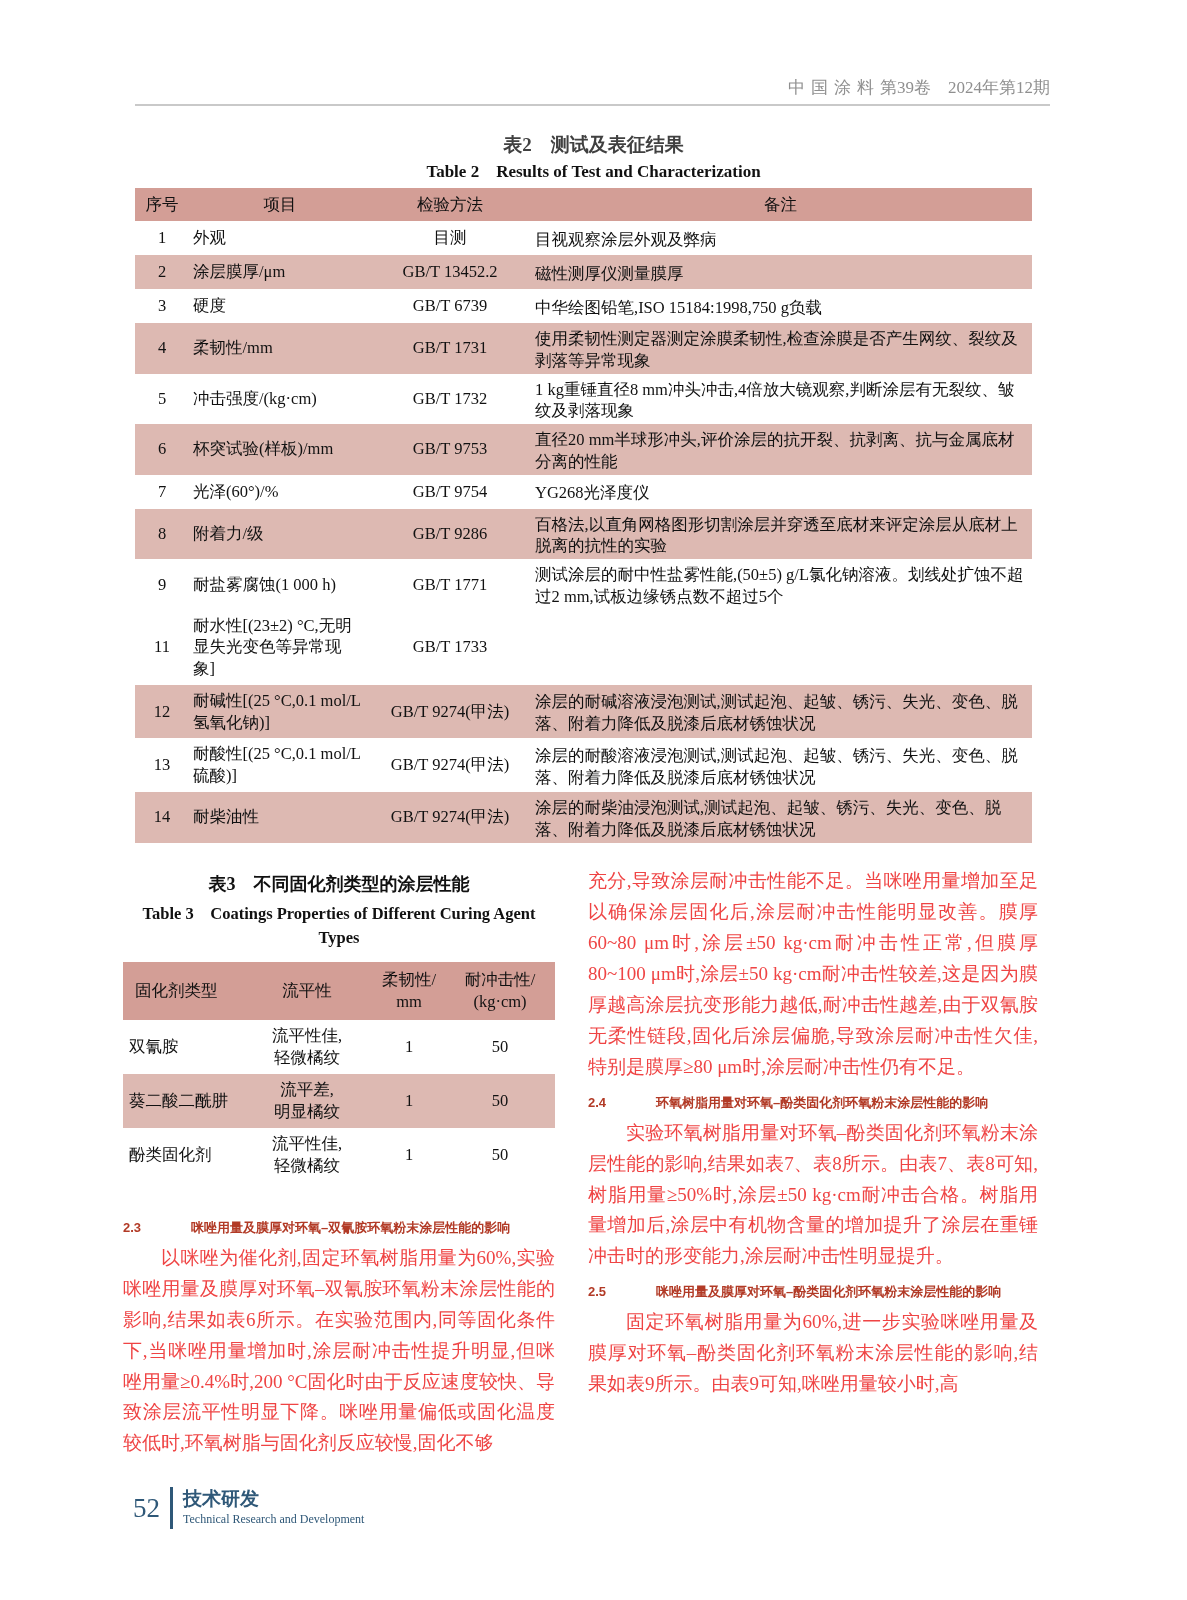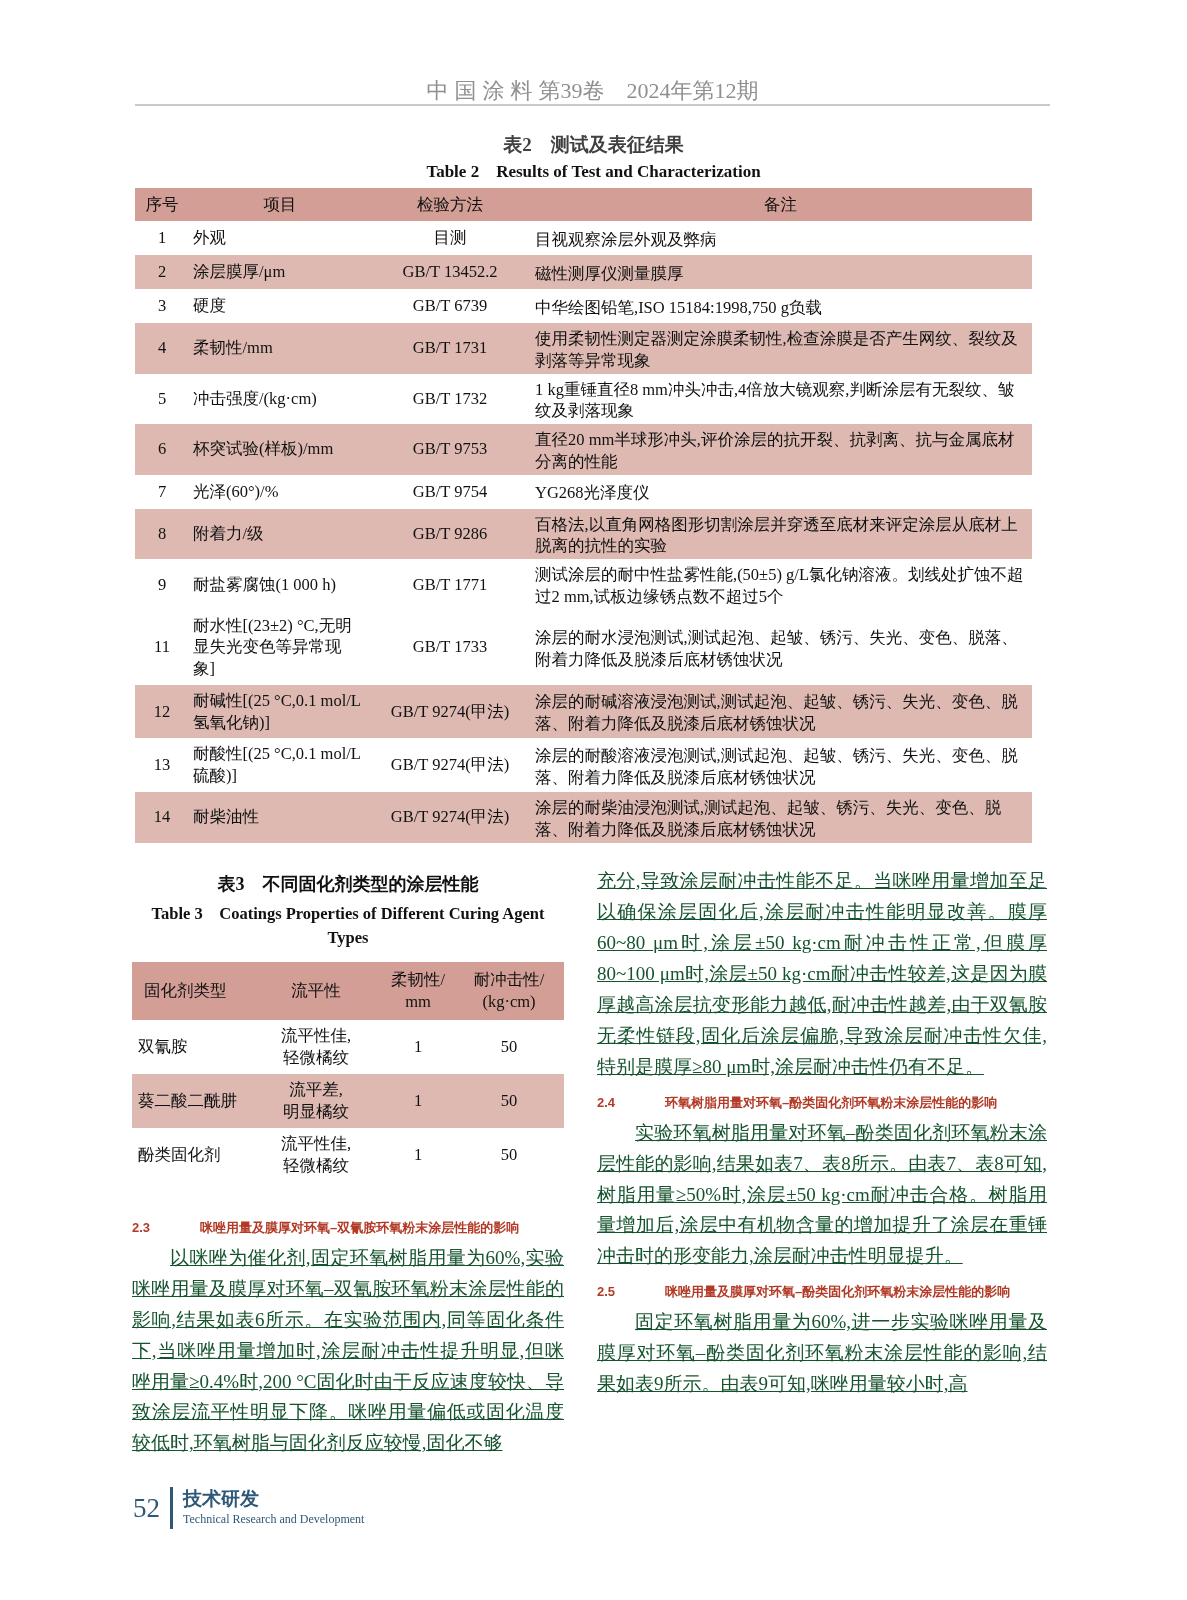--- a/index.html
+++ b/index.html
@@ -14,22 +14,22 @@
     position:relative;
     width:1187px;height:1600px;
     background:#ffffff;
     font-family:"Liberation Serif","DejaVu Serif",serif;
     color:#1c1c1c;
     overflow:hidden;
   }
   
   .running-head{
     position:absolute;top:76px;left:135px;right:137px;
-    display:flex;justify-content:center;align-items:flex-end;
-    font-size:22px;color:#8f8f8f;
+    display:flex;justify-content:flex-end;align-items:flex-end;
+    font-size:17px;color:#8f8f8f;
   }
   .journal-name{letter-spacing:6px;}
   .head-rule{
     position:absolute;top:104px;left:135px;right:137px;
     border-top:2px solid #c9c9c9;
   }
   
   .t2-title-zh{
     position:absolute;top:132px;left:0;width:100%;
     text-align:center;font-weight:bold;font-size:19px;color:#404040;
@@ -51,21 +51,21 @@
   .t2-head{background:var(--band-dark);min-height:33px;}
   .t2-head>div{text-align:center;padding:5px 8px;}
   .t2-row.shaded{background:var(--band-light);}
   .cell-no{text-align:center;padding:5px 2px;}
   .cell-item{text-align:left;padding:5px 8px 5px 4px;}
   .cell-method{text-align:center;padding:5px 2px;}
   .cell-note{text-align:left;padding:5px 8px 2px 6px;}
   .t2-row:not(.t2-head){min-height:34px;}
   
   .columns{
-    position:absolute;top:866px;left:132px;width:915px;
+    position:absolute;top:866px;left:123px;width:915px;
     display:flex;gap:33px;
   }
   .col-left{width:432px;flex:none;}
   .col-right{width:450px;flex:none;}
   
   .t3-title-zh{text-align:center;font-weight:bold;font-size:18px;color:#111;margin-top:6px;}
   .t3-title-en{text-align:center;font-weight:bold;font-size:16.5px;color:#111;margin-top:6px;line-height:1.45;}
   .table3{margin-top:12px;font-size:16.5px;color:#111;line-height:1.3;}
   .t3-row{
     display:grid;
@@ -84,21 +84,21 @@
   .sec-heading{
     display:flex;
     font-family:"Liberation Sans","DejaVu Sans",sans-serif;
     font-weight:bold;font-size:13px;line-height:1.6;
     color:var(--heading-red);
     margin:10px 0 4px 0;
   }
   .sec-num{flex:0 0 68px;}
   .sec-title{flex:1;}
   .body-para{
-    font-size:19px;line-height:1.63;text-align:justify;color:#14532d;text-decoration:underline;
+    font-size:19px;line-height:1.63;text-align:justify;color:#ef4444;
   }
   .indent{text-indent:2em;}
   .sec23{margin-top:36px;}
   
   .page-footer{
     position:absolute;top:1487px;left:133px;
     display:flex;align-items:center;color:var(--footer-blue);
   }
   .footer-page-no{font-size:27px;line-height:1;margin-right:10px;}
   .footer-bar{width:3px;height:42px;background:var(--footer-blue);margin-right:10px;}
@@ -180,21 +180,20 @@
     <div class="t2-row">
       <div class="cell-no">9</div>
       <div class="cell-item">耐盐雾腐蚀(1 000 h)</div>
       <div class="cell-method">GB/T 1771</div>
       <div class="cell-note">测试涂层的耐中性盐雾性能,(50±5) g/L氯化钠溶液。划线处扩蚀不超过2 mm,试板边缘锈点数不超过5个</div>
     </div>
     <div class="t2-row">
       <div class="cell-no">11</div>
       <div class="cell-item">耐水性[(23±2) °C,无明显失光变色等异常现象]</div>
       <div class="cell-method">GB/T 1733</div>
-      <div class="cell-note">涂层的耐水浸泡测试,测试起泡、起皱、锈污、失光、变色、脱落、附着力降低及脱漆后底材锈蚀状况</div>
     </div>
     <div class="t2-row shaded">
       <div class="cell-no">12</div>
       <div class="cell-item">耐碱性[(25 °C,0.1 mol/L氢氧化钠)]</div>
       <div class="cell-method">GB/T 9274(甲法)</div>
       <div class="cell-note">涂层的耐碱溶液浸泡测试,测试起泡、起皱、锈污、失光、变色、脱落、附着力降低及脱漆后底材锈蚀状况</div>
     </div>
     <div class="t2-row">
       <div class="cell-no">13</div>
       <div class="cell-item">耐酸性[(25 °C,0.1 mol/L硫酸)]</div>

